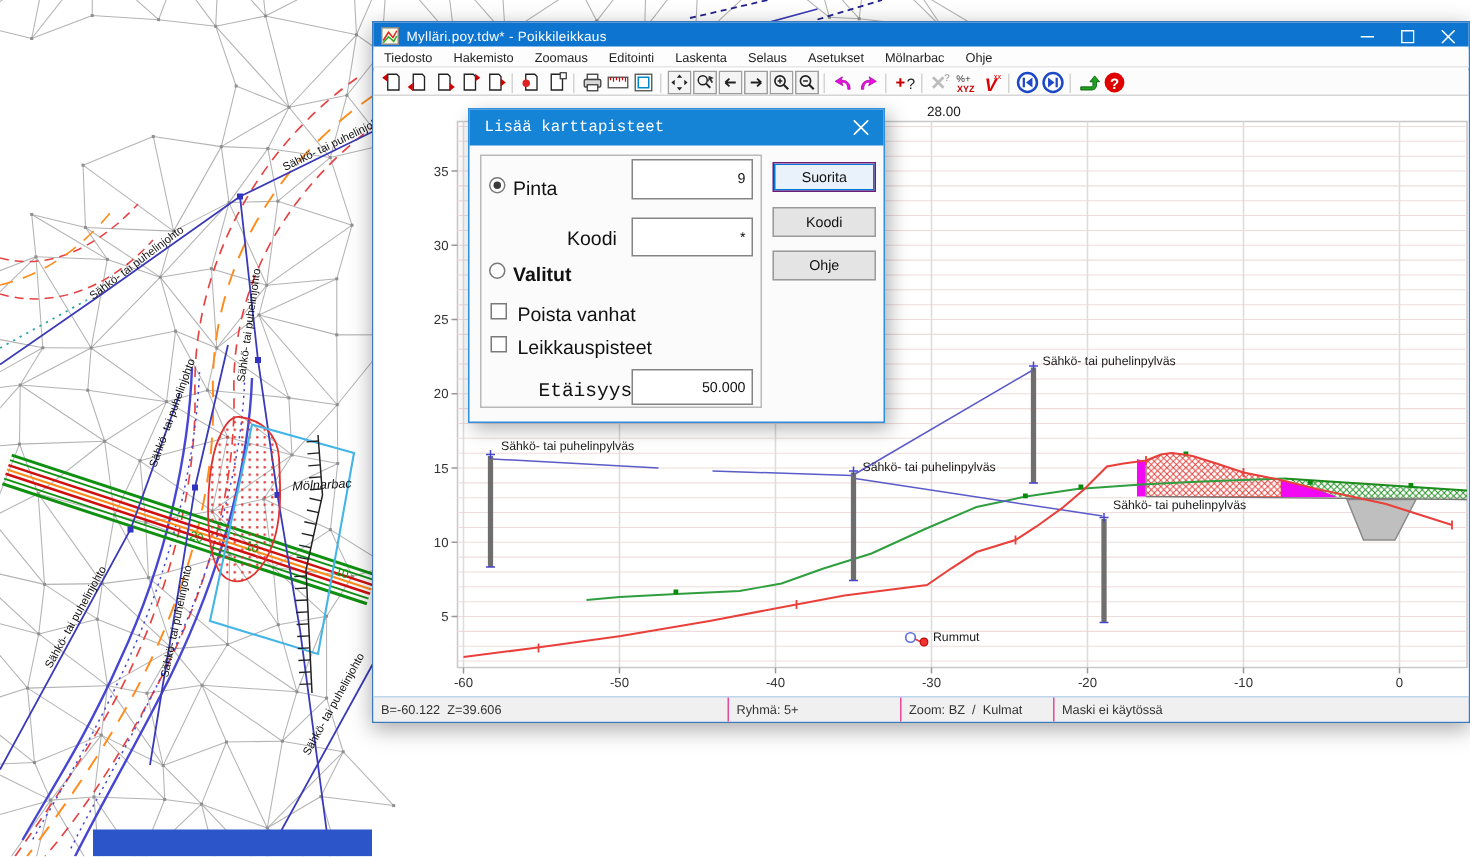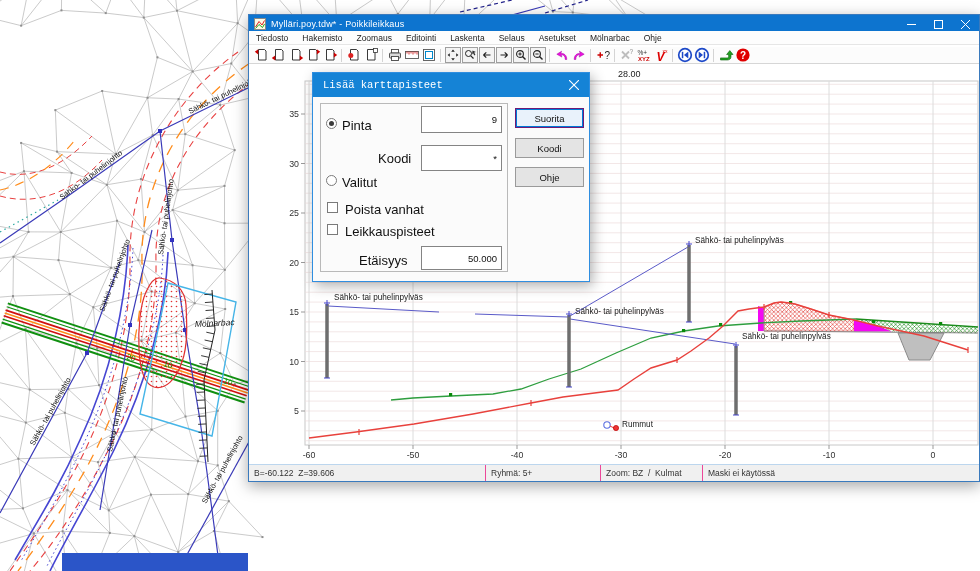--- a/index.html
+++ b/index.html
@@ -1026,28 +1026,28 @@
     <div class="groupbox"></div>
 
     <span class="radio sel" style="left:13px;top:45px;"></span>
     <span class="dfield" style="left:29px;top:45px;">Pinta</span>
     <input class="dinput" style="left: 108px; top: 33px; width: 81px; height: 27px;" value="9">
 
     <span class="dfield" style="left:65px;top:78px;">Koodi</span>
     <input class="dinput" style="left: 108px; top: 72px; width: 81px; height: 26px;" value="*">
 
     <span class="radio" style="left:13px;top:102px;"></span>
-    <span class="dfield" style="left:29px;top:102px;">Valitut</span>
+    <span class="dfield" style="left:29px;top:102px;font-weight:bold;">Valitut</span>
 
     <span class="checkbox" style="left:14px;top:129px;"></span>
     <span class="dfield" style="left:32px;top:129px;">Poista vanhat</span>
 
     <span class="checkbox" style="left:14px;top:151px;"></span>
     <span class="dfield" style="left:32px;top:151px;">Leikkauspisteet</span>
 
-    <span class="dfield" style="left:46px;top:180px;">Etäisyys</span>
+    <span class="dfield" style="left:46px;top:180px;font-family:Liberation Mono, monospace;">Etäisyys</span>
     <input class="dinput" style="left: 108px; top: 173px; width: 81px; height: 24px;" value="50.000">
 
     <button class="dbtn default" style="top:35px;">Suorita</button>
     <button class="dbtn" style="top:65px;">Koodi</button>
     <button class="dbtn" style="top:94px;">Ohje</button>
   </div>
 </div>
 
 </body></html>

